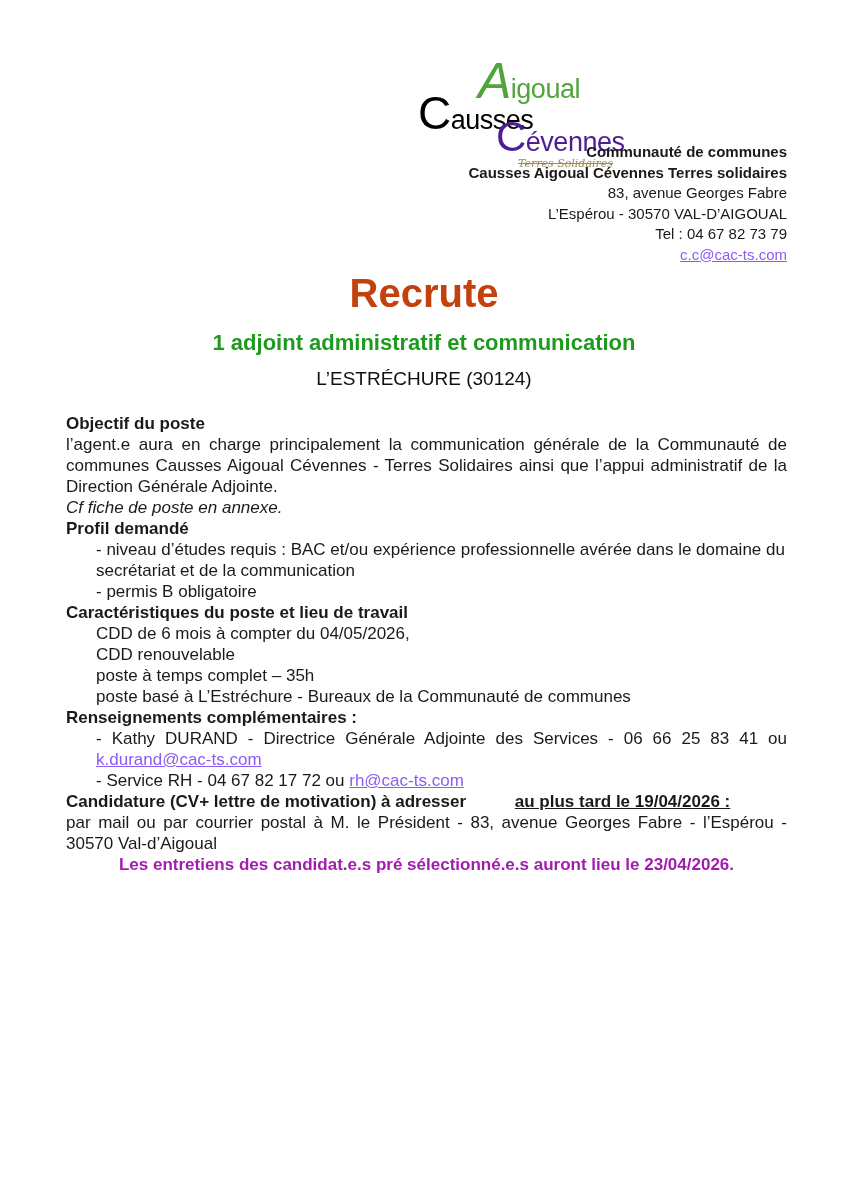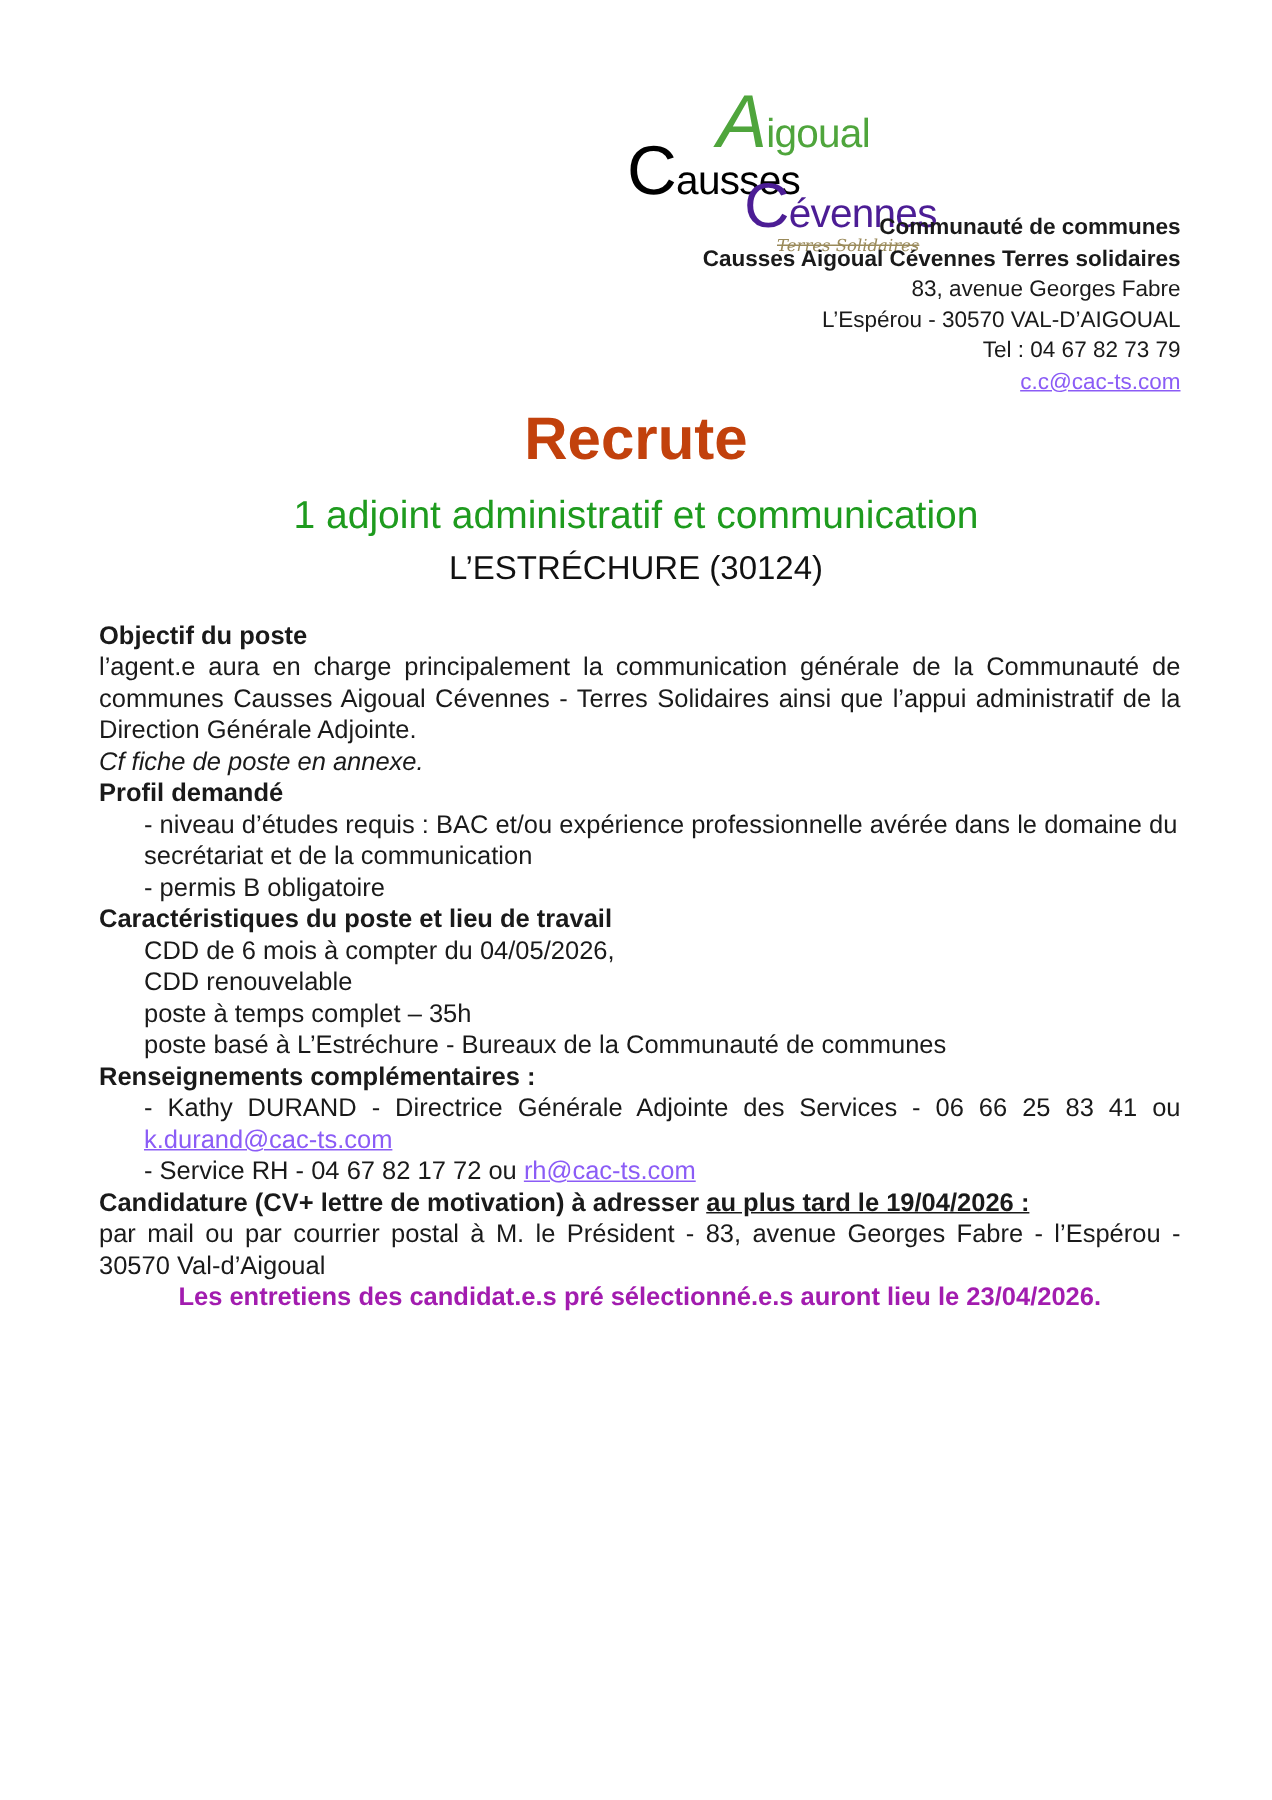--- a/index.html
+++ b/index.html
@@ -23,34 +23,34 @@
 
   
   .contact { position:absolute; top:142px; right:61px; text-align:right;
              font-size:15px; line-height:20.5px; }
   .contact .bold { font-weight:bold; }
   a.mail { color:#8b5cf6; text-decoration:underline; }
 
   
   .titles { position:absolute; left:0; top:262px; width:100%; text-align:center; }
   .title-main { margin:8px; font-size:40px; line-height:46px; font-weight:bold; color:#c2410c; }
-  .title-pos  { margin:2px 0 0; font-size:26px; line-height:38px; font-weight:400; color:#1E9B1E; }
-  .title-loc  { margin:5px 0 0; font-size:22px; line-height:23px; color:#111; }
+  .title-pos  { margin:2px 0 0; font-size:22px; line-height:38px; font-weight:700; color:#1E9B1E; }
+  .title-loc  { margin:5px 0 0; font-size:19px; line-height:23px; color:#111; }
 
   
   .main { position:absolute; left:66px; top:413px; width:721px;
           font-size:17px; line-height:21px; }
   .main p, .main h3 { margin:0; font-size:17px; }
   h3.sec { font-weight:bold; }
   .gap  { margin-top:21px; }
   .just { text-align:justify; }
   .indent { padding-left:30px; }
   .italic { font-style:italic; }
   .cand-head { font-weight:bold; margin-top:30px; }
-  .underline { text-decoration:underline; }
+  .underline { text-decoration:underline;margin-left:44px; }
   .footer-note { margin-top:36px; text-align:center; font-weight:bold; color:#a21caf; }
 </style>
 </head>
 <body>
 
 <div class="page">
 
   <div class="logo">
     <div class="logo-word logo-aigoual">Aigoual</div>
     <div class="logo-word logo-causses">Causses</div>

